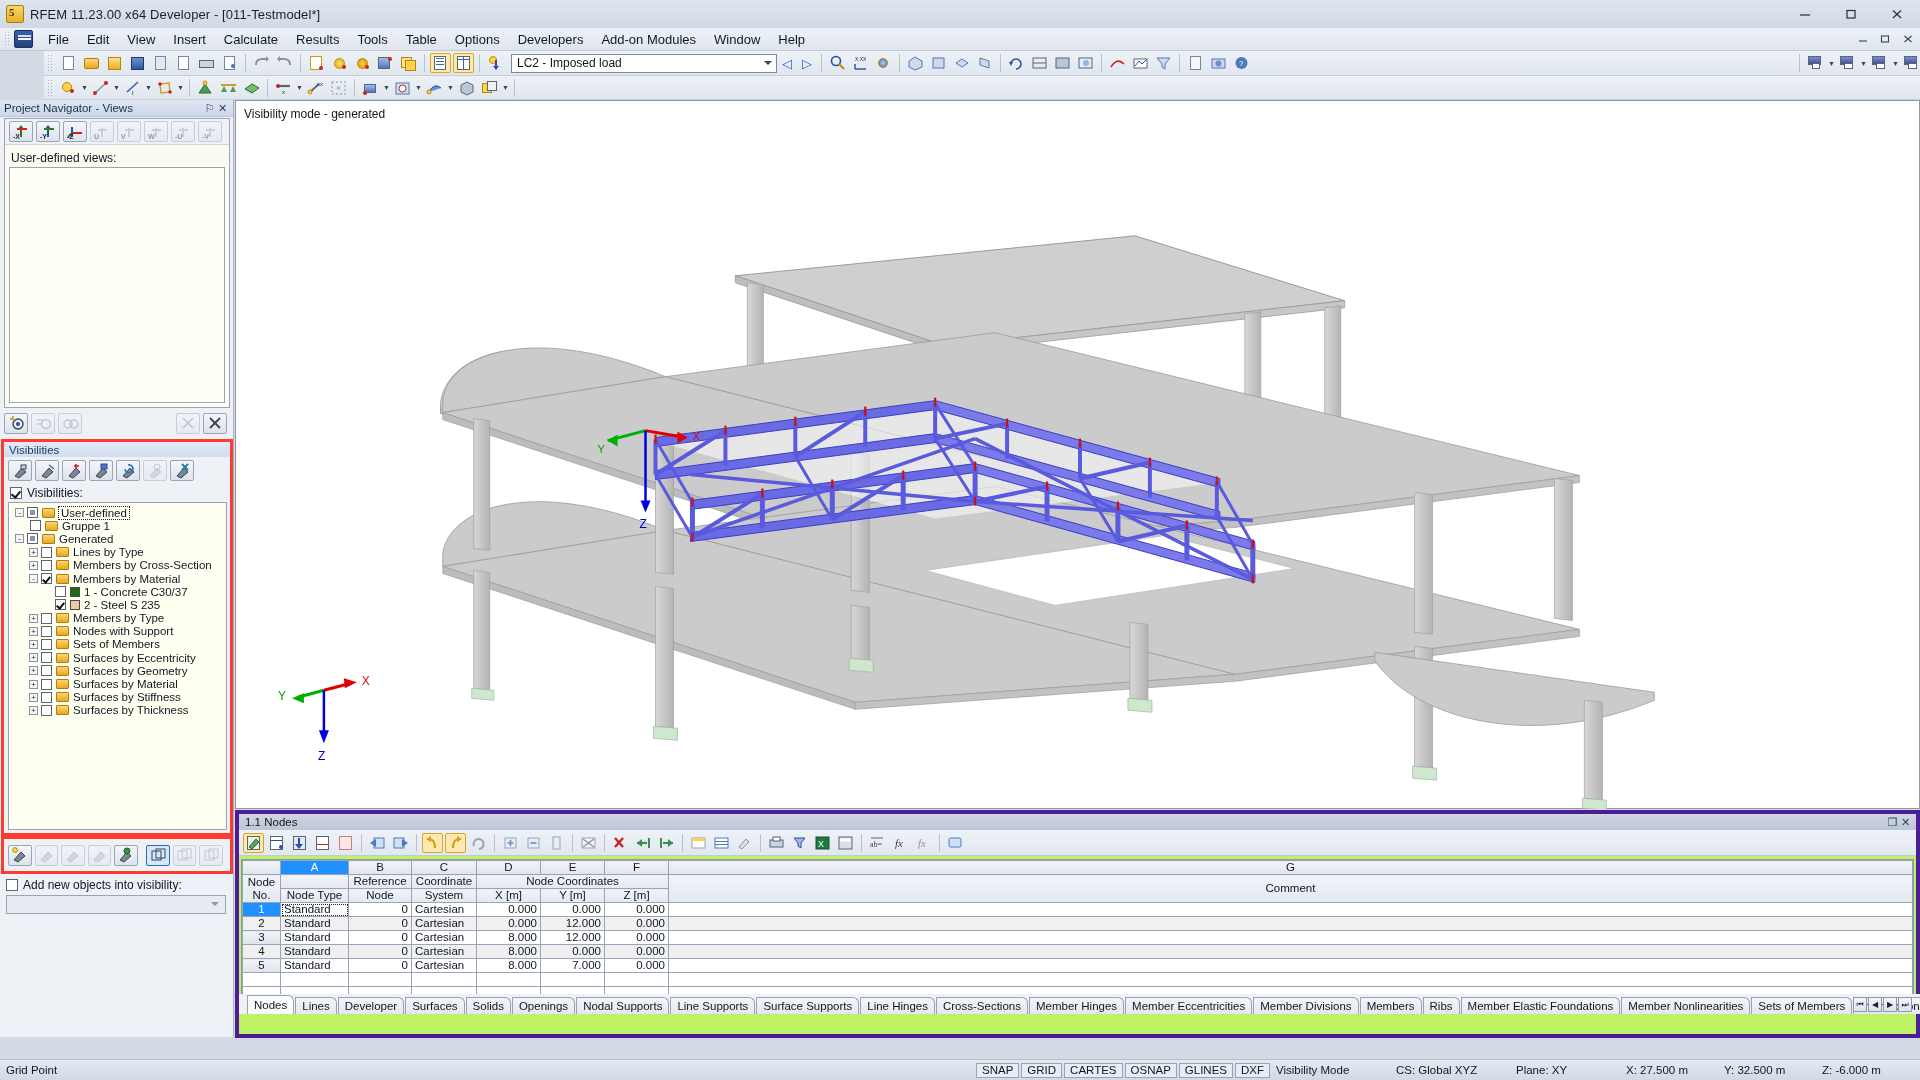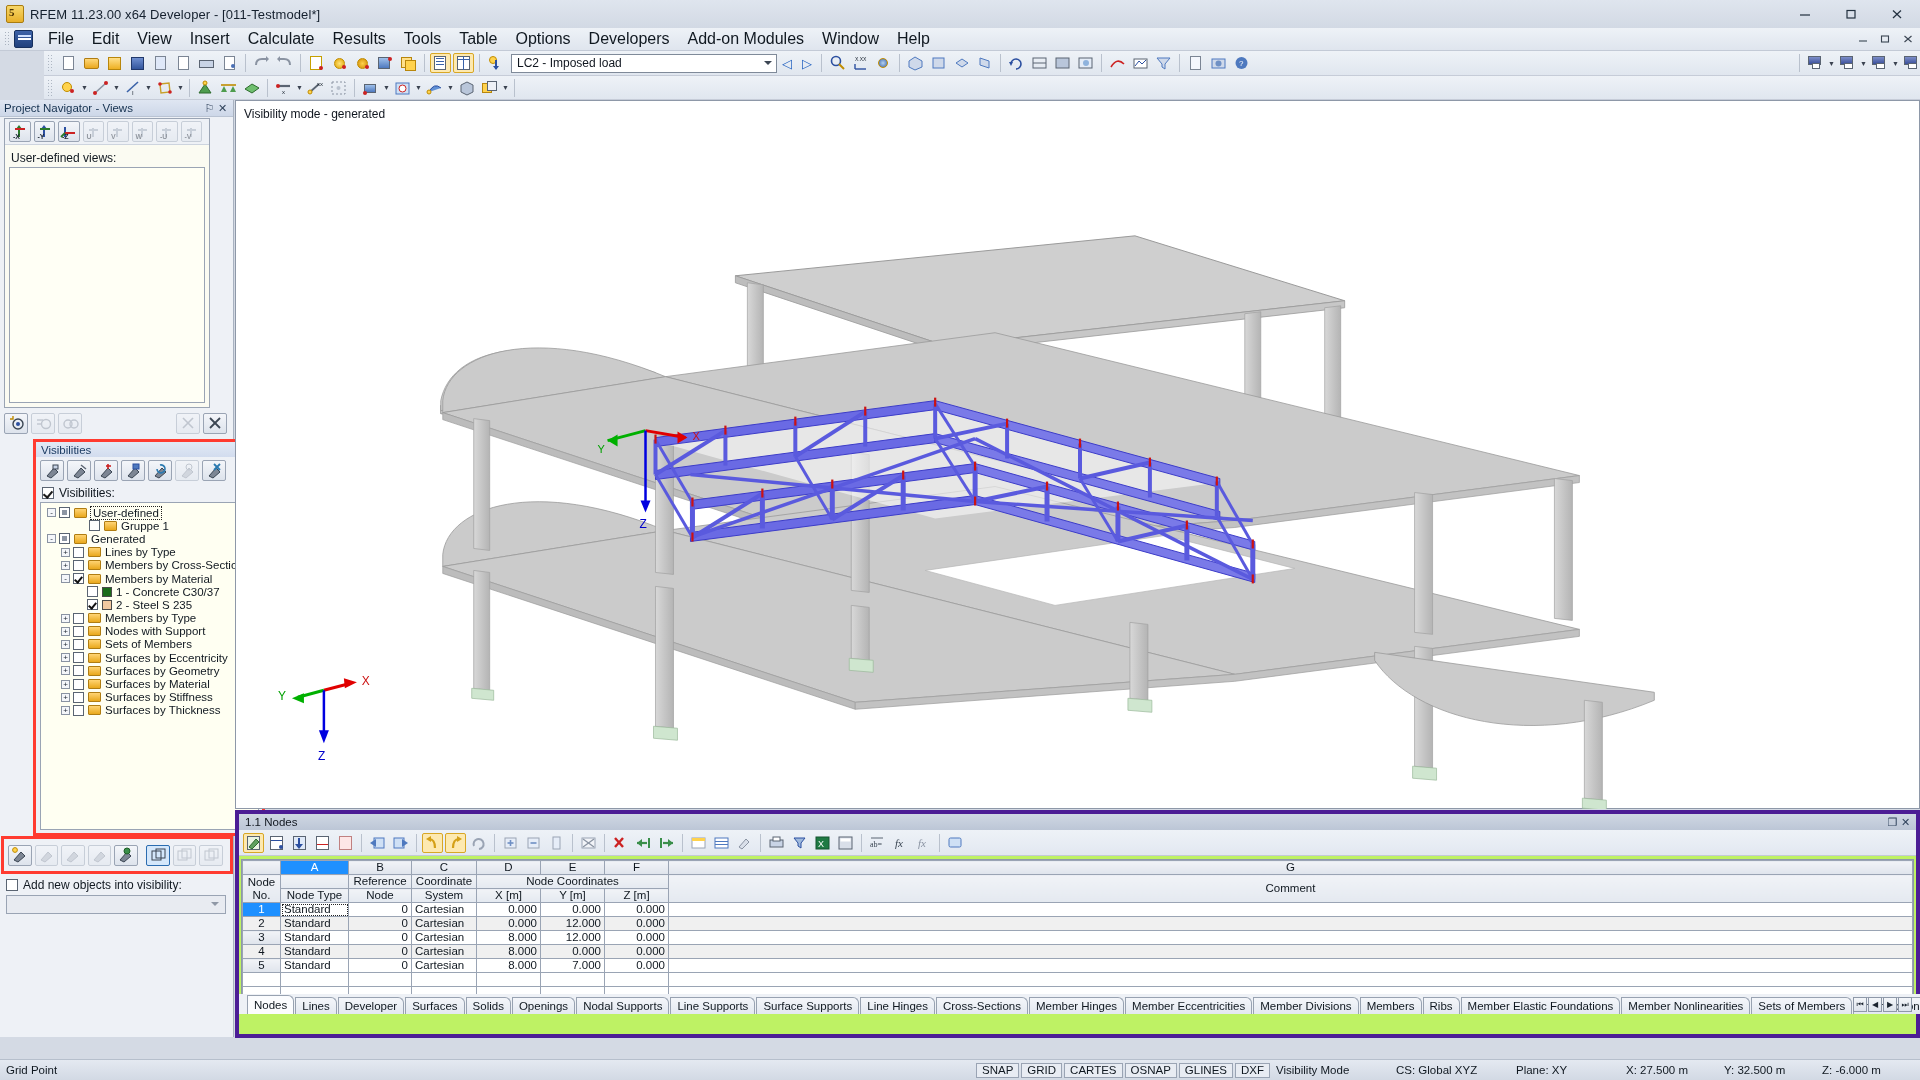--- a/index.html
+++ b/index.html
@@ -42,21 +42,21 @@
     border-bottom:1px solid #c3cad6;
   }
   .menu-grip { width:7px; height:16px; margin-right:2px;
     background-image: radial-gradient(#9aa4b2 40%, transparent 41%);
     background-size:3px 3px; opacity:.8; }
   .app-mini-icon{ width:19px;height:18px;margin:0 6px 0 1px; background:linear-gradient(#3d62a8,#20407c);
     border:1px solid #17305e; border-radius:2px; position:relative; flex:none;}
   .app-mini-icon::after{content:""; position:absolute; left:3px; top:7px; width:13px; height:2px; background:#fff;}
   .app-mini-icon::before{content:""; position:absolute; left:3px; top:4px; width:13px; height:2px; background:#cfe0ff;}
   .menu-item {
-    padding:3px 9px; font-size:16px; color:#101820; cursor:default; white-space:nowrap;
+    padding:3px 9px; font-size:13px; color:#101820; cursor:default; white-space:nowrap;
   }
 
   
   .toolbar {
     position:absolute; left:0; width:1920px;
     background:linear-gradient(#eef2f7,#e0e6ef);
     border-bottom:1px solid #c6ccd8;
     display:flex; align-items:center; padding-left:2px;margin-left:44px;
   }
   #tb1 { top:51px; height:25px; }
@@ -101,38 +101,38 @@
   }
   .panel-title {
     height:17px; background:linear-gradient(#dfe6f2,#cdd7e8);
     display:flex; align-items:center; padding:0 4px; font-size:11.5px; color:#14304f;
     border-bottom:1px solid #b9c3d3;
   }
   .panel-title .spacer { flex:1; }
   .pin, .xbtn { width:13px; height:13px; display:flex; align-items:center; justify-content:center;
       font-size:11px; color:#30435c; }
 
-  .views-box { position:absolute; left:4px; top:18px; width:206px; height:290px;
+  .views-box { position:absolute; left:4px; top:18px; width:226px; height:290px;
       background:#fbfbf2; border:1px solid #9aa4b4; }
   .views-tb { height:26px; background:#eef1f6; display:flex; align-items:center; padding:2px 4px;
       border-bottom:1px solid #cdd4df; }
   .vbtn { width:24px; height:21px; margin-right:3px; border:1px solid #9aa4b4; background:linear-gradient(#f4f6fa,#dde3ec);
       display:flex;align-items:center;justify-content:center; position:relative; border-radius:2px;}
   .vbtn.dis { opacity:.45; }
   .vbtn .vl { position:absolute; font-size:7px; font-weight:bold; color:#1b2430; left:3px; bottom:1px; }
   .views-label { padding:6px 6px 3px 6px; font-size:12px; color:#101820; }
   .views-list { position:absolute; left:4px; top:48px; right:4px; bottom:4px; background:#fffff5; border:1px solid #9aa4b4; }
 
   .views-bottom-tb { position:absolute; left:4px; top:310px; width:226px; height:26px;
       display:flex; align-items:center; }
   .views-bottom-tb .sp { flex:1; }
 
   
   .vis-block { position:absolute; left:1px; top:339px; width:232px; height:397px;
-      border:3px solid #ff3b30;margin-left:32px; }
+      border:3px solid #ff3b30; }
   .vis-inner { position:absolute; inset:0; background:#eef1f6; }
   .vis-title { height:15px; background:linear-gradient(#e2eaf6,#d2dcee); display:flex; align-items:center;
       padding-left:5px; font-size:11.5px; color:#1c3c63; }
   .vis-tb { height:27px; display:flex; align-items:center; padding:3px 4px; }
   .vis-check { display:flex; align-items:center; padding:2px 0 3px 6px; font-size:12px; color:#101820; }
   .cb { width:12px; height:12px; border:1px solid #5a6472; background:#fff; margin-right:5px; position:relative; flex:none;}
   .cb.on::after { content:""; position:absolute; left:2px; top:1px; width:4px; height:7px;
       border:solid #1b1b1b; border-width:0 2px 2px 0; transform:rotate(40deg); }
 
   .tree { position:absolute; left:4px; top:60px; right:3px; bottom:3px; background:#fffff2;
@@ -805,21 +805,21 @@
           <span class="cb on"></span>
           <span>Visibilities:</span>
         </div>
         <div class="tree" id="vis-tree">
             <div class="trow" style="padding-left: 6px;">
               <span class="exp">-</span>
               <span class="tcb grey"></span>
               <span class="fold"></span>
               <span class="dotted-sel">User-defined</span>
             </div>
-            <div class="trow" style="padding-left: 36px;">
+            <div class="trow" style="padding-left: 9px;">
               <span class="exp none"></span>
               <span class="tcb"></span>
               <span class="fold"></span>
               <span>Gruppe 1</span>
             </div>
             <div class="trow" style="padding-left: 6px;">
               <span class="exp">-</span>
               <span class="tcb grey"></span>
               <span class="fold"></span>
               <span>Generated</span>

